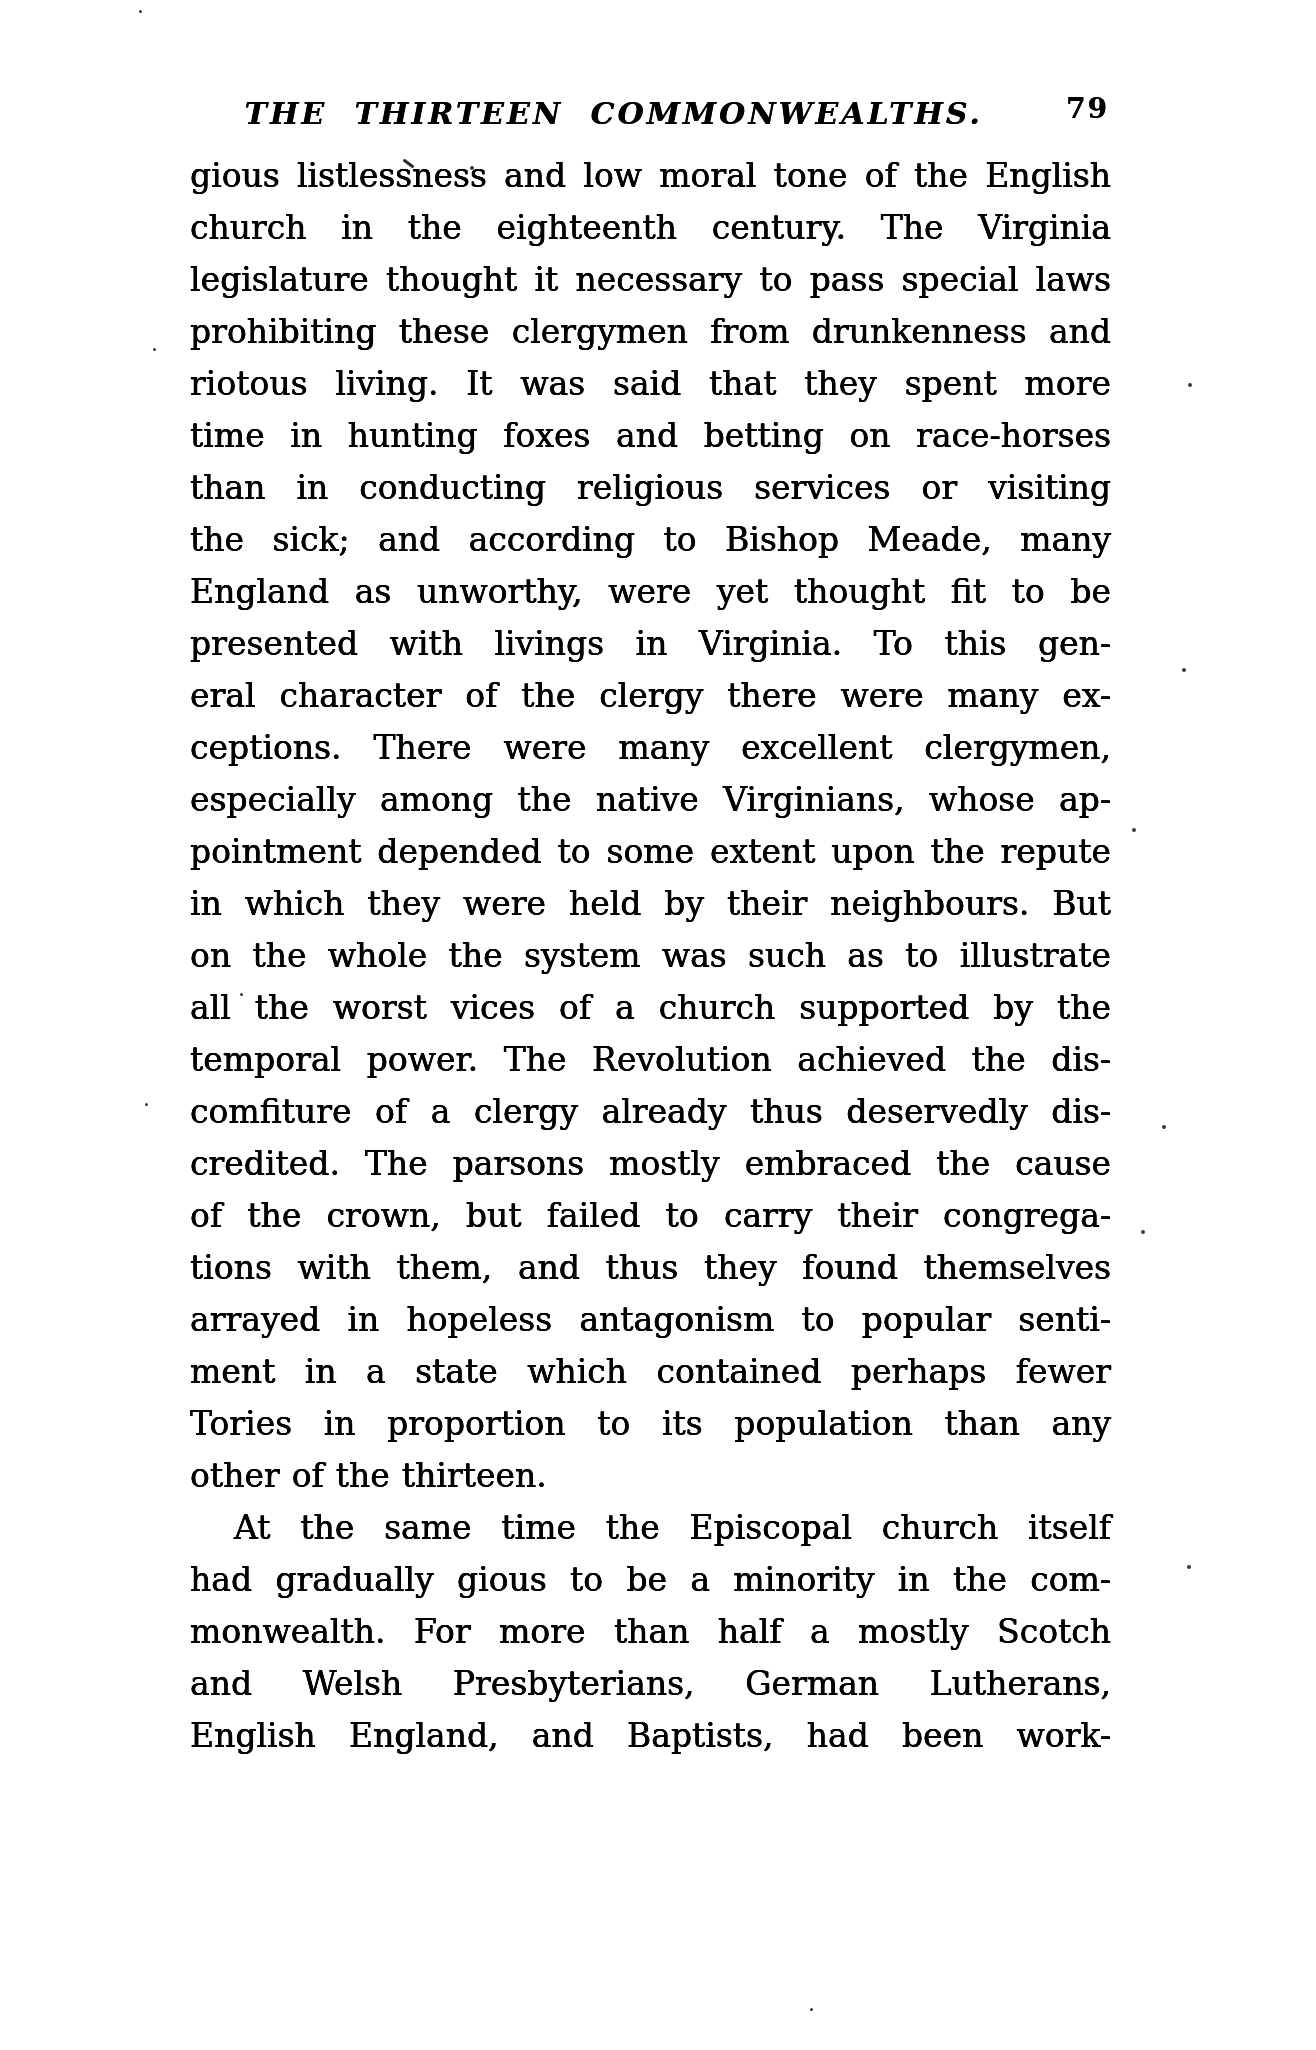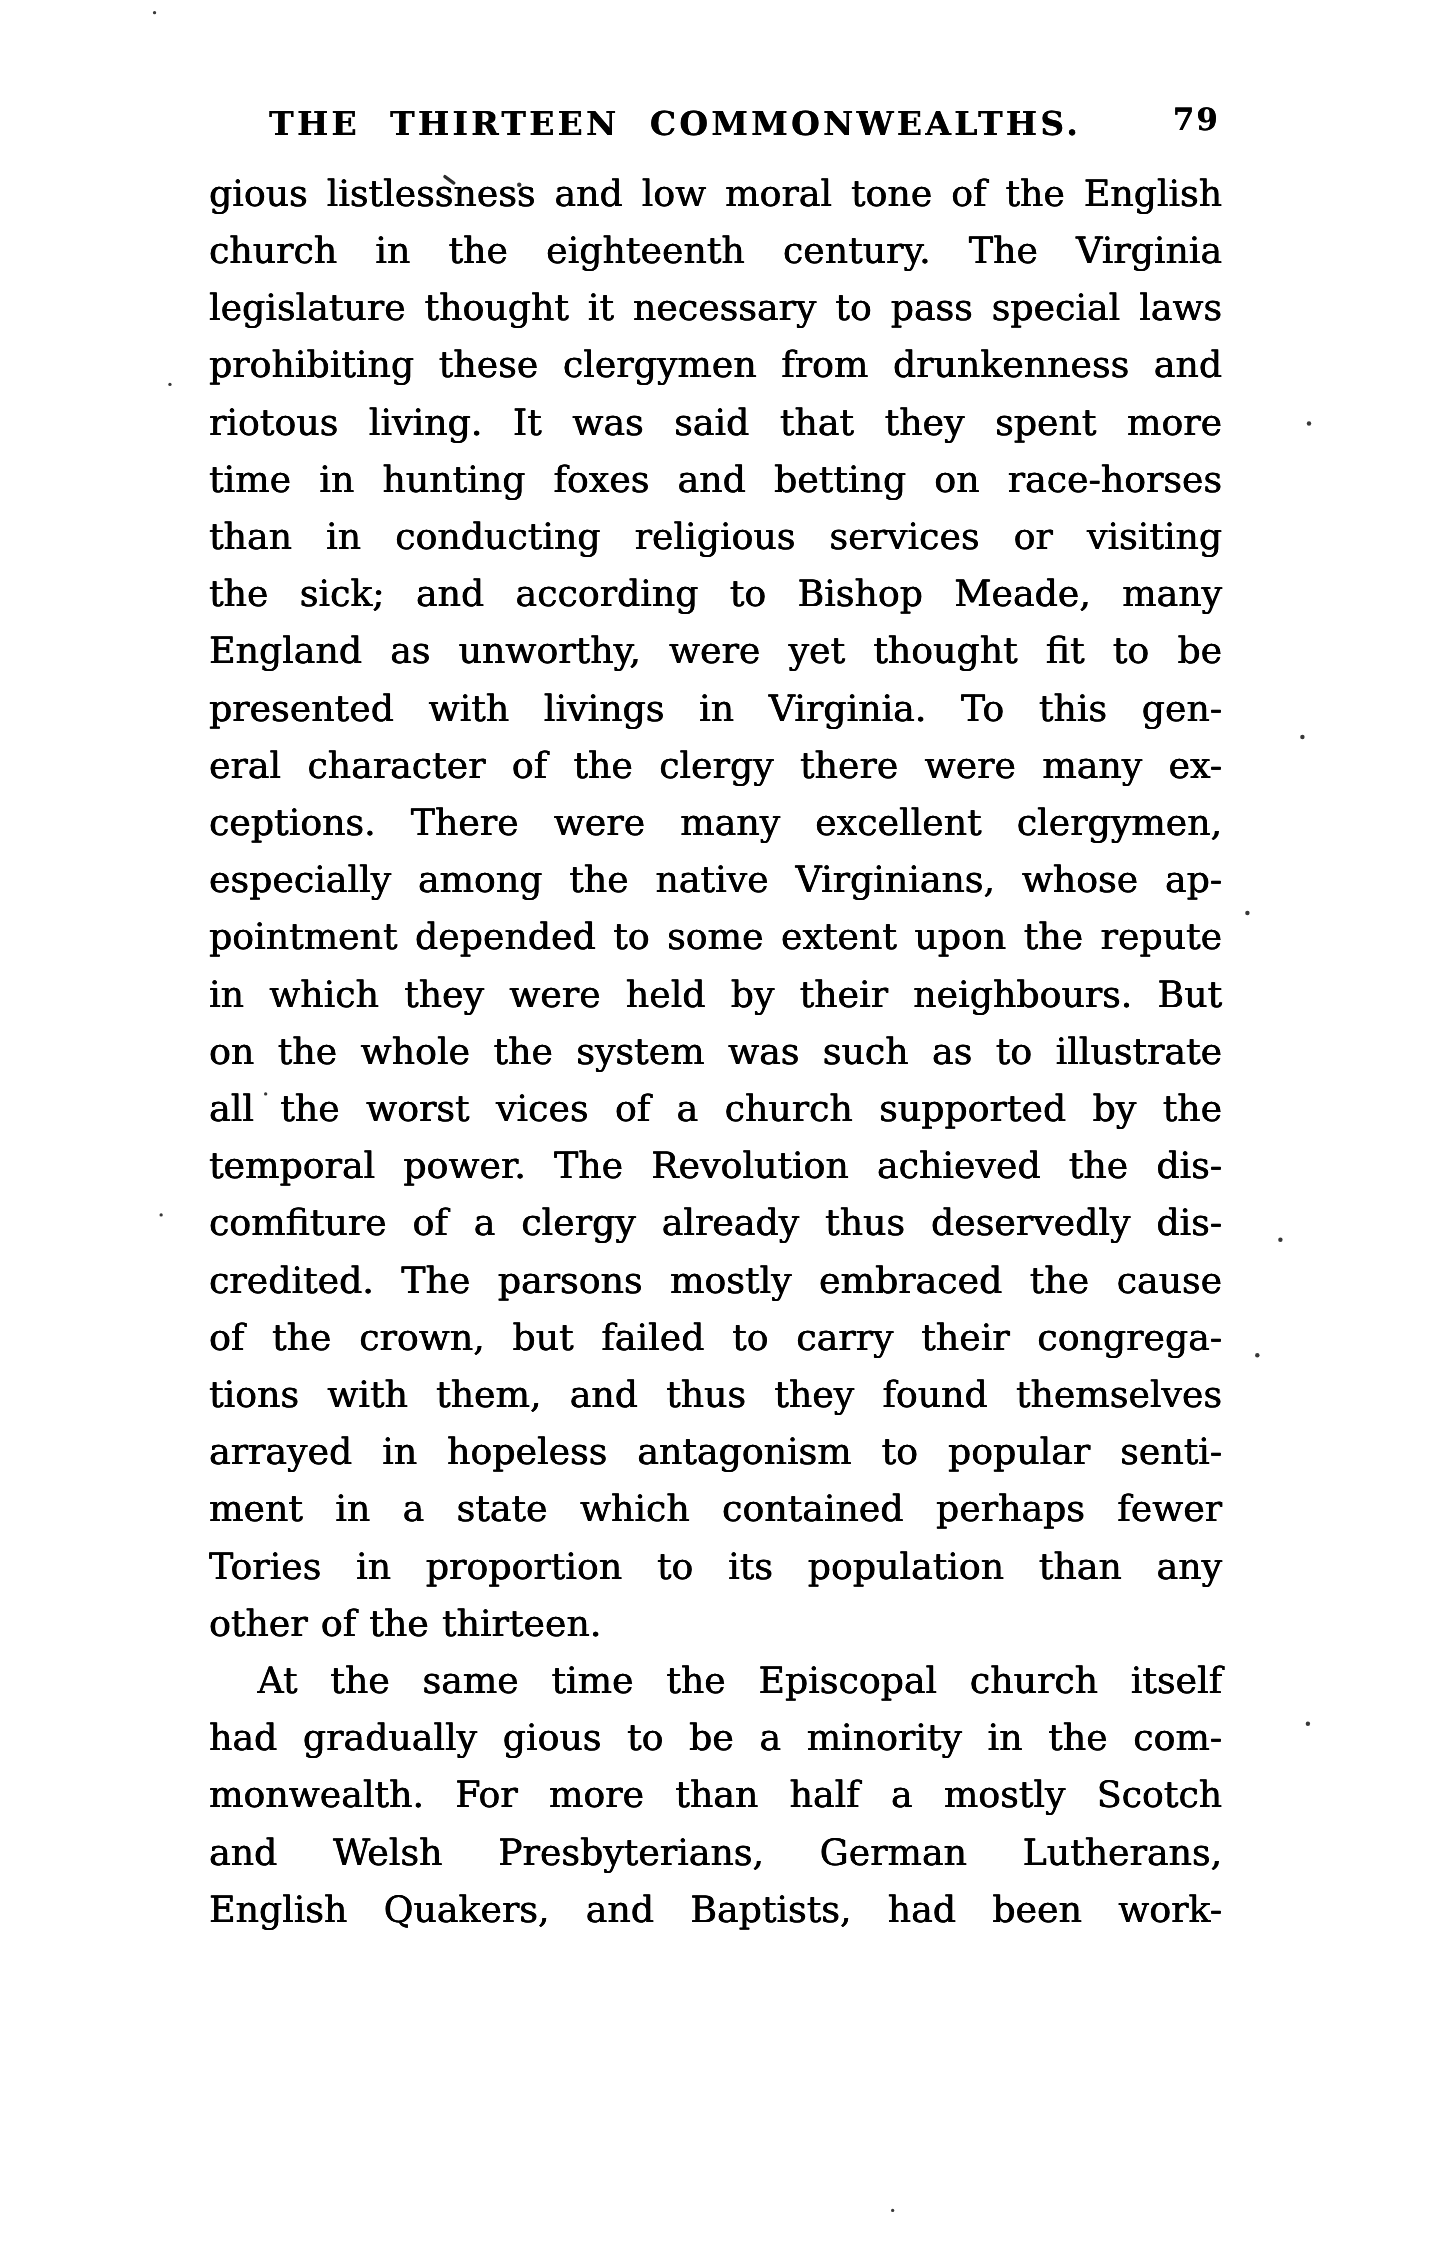--- a/index.html
+++ b/index.html
@@ -12,21 +12,21 @@
     overflow:hidden;
   }
   .page { position:absolute; inset:0; background:#ffffff; }
 
   
   .running-head {
     position:absolute; top:96px; left:190px; width:921px; height:46px;
   }
   .head-title {
     position:absolute; left:46%; transform:translateX(-50%);
-    font-weight:bold;
+    font-style:italic; font-weight:bold;
     font-size:30px; letter-spacing:3px; word-spacing:14px;
     white-space:nowrap;
     text-shadow:0.3px 0 0 #000;
     text-align:right;
   }
   .page-number {
     position:absolute; right:2px; top:-4px;
     font-weight:bold; font-size:28px; letter-spacing:2px;
     text-shadow:0.3px 0 0 #000;
   }
@@ -94,21 +94,21 @@
         <div class="line">arrayed in hopeless antagonism to popular senti-</div>
         <div class="line">ment in a state which contained perhaps fewer</div>
         <div class="line">Tories in proportion to its population than any</div>
         <div class="line par-last">other of the thirteen.</div>
       </div>
       <div>
         <div class="line indent">At the same time the Episcopal church itself</div>
         <div class="line">had gradually gious to be a minority in the com-</div>
         <div class="line">monwealth.  For more than half a mostly Scotch</div>
         <div class="line">and Welsh Presbyterians, German Lutherans,</div>
-        <div class="line">English Quakers, and Baptists, had been work-</div>
+        <div class="line">English England, and Baptists, had been work-</div>
       </div>
     </main>
 
   <div class="tick" style="left:402px; top:162px;"></div>
   <div class="speck" style="left:470px; top:166px;"></div>
   <div class="speck" style="left:139px; top:10px; width:3px; height:3px;"></div>
   <div class="speck" style="left:153px; top:348px; width:3px; height:3px;"></div>
   <div class="speck" style="left:1188px; top:383px;"></div>
   <div class="speck" style="left:1182px; top:668px;"></div>
   <div class="speck" style="left:1132px; top:828px;"></div>

